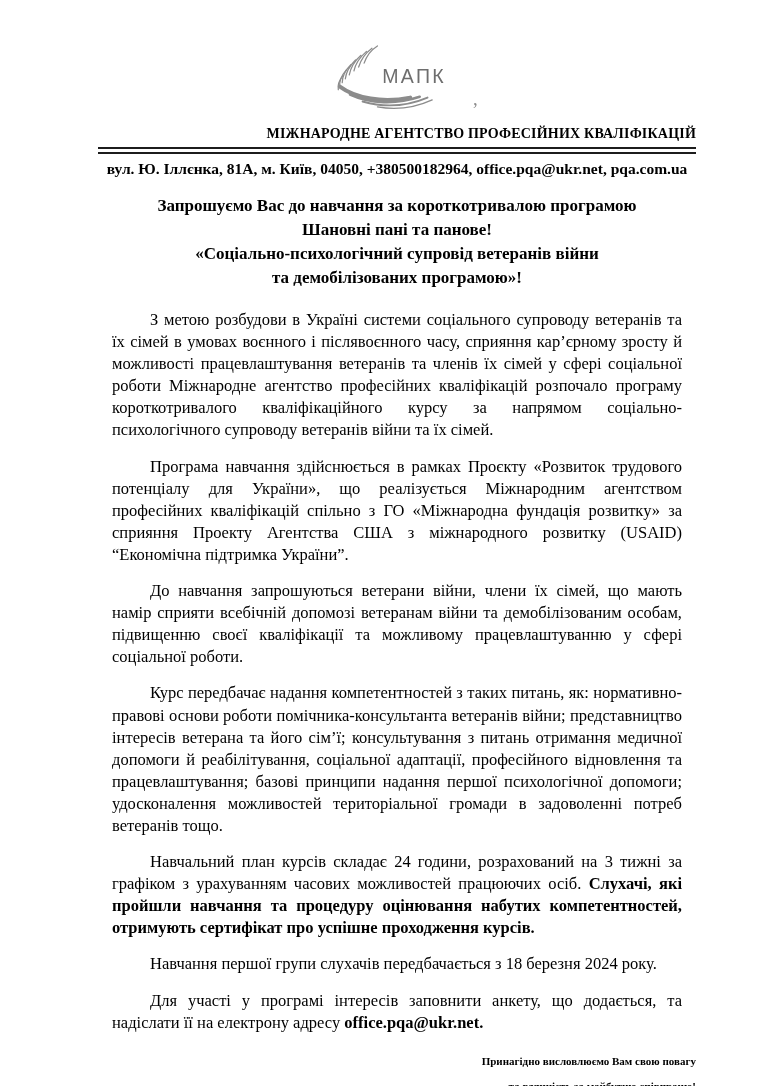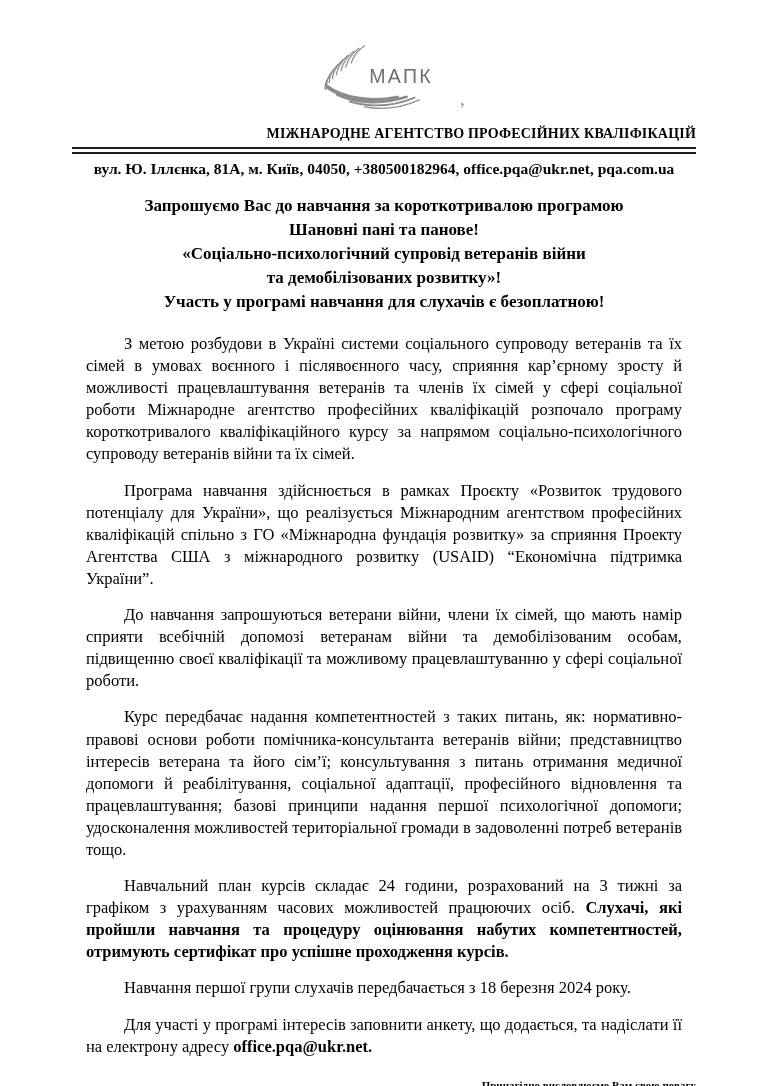--- a/index.html
+++ b/index.html
@@ -6,21 +6,21 @@
   body {
     width: 768px; height: 1086px;
     background: #ffffff;
     color: #000;
     font-family: "Liberation Serif", serif;
     overflow: hidden;
   }
   .page {
     box-sizing: border-box;
     width: 768px; height: 1086px;
-    padding: 38px 72px 0 72px;
+    padding: 38px 72px 0 98px;
   }
   .logo-wrap {
     text-align: center;
     height: 80px;
     margin-bottom: 8px;
   }
   .logo-text {
     font-family: "Liberation Sans", sans-serif;
     font-size: 25px;
     letter-spacing: 3px;
@@ -110,22 +110,21 @@
   <div class="org-name">МІЖНАРОДНЕ АГЕНТСТВО ПРОФЕСІЙНИХ КВАЛІФІКАЦІЙ</div>
 
   <div class="double-rule"></div>
 
   <div class="address">вул. Ю. Іллєнка, 81А, м. Київ, 04050, +380500182964,  office.pqa@ukr.net, pqa.com.ua</div>
 
   <div class="greeting">
     <div>Запрошуємо Вас до навчання за короткотривалою програмою</div>
     <div>Шановні пані та панове!</div>
     <div>«Соціально-психологічний супровід ветеранів війни</div>
-    <div>та демобілізованих розвитку»!</div>
-    <div>Участь у програмі навчання для слухачів є безоплатною!</div>
+    <div>та демобілізованих програмою»!</div>
   </div>
 
   <div class="body-text">
     <p><span>З метою розбудови в Україні системи соціального супроводу ветеранів та їх сімей в умовах воєнного і післявоєнного часу, сприяння кар’єрному зросту й можливості працевлаштування ветеранів та членів їх сімей у сфері соціальної роботи Міжнародне агентство професійних кваліфікацій розпочало програму короткотривалого кваліфікаційного курсу за напрямом соціально-психологічного супроводу ветеранів війни та їх сімей.</span></p>
     <p><span>Програма навчання здійснюється в рамках Проєкту «Розвиток трудового потенціалу для України», що реалізується Міжнародним агентством професійних кваліфікацій спільно з ГО «Міжнародна фундація розвитку» за сприяння Проекту Агентства США з міжнародного розвитку (USAID) “Економічна підтримка України”.</span></p>
     <p><span>До навчання запрошуються ветерани війни, члени їх сімей, що мають намір сприяти всебічній допомозі ветеранам війни та демобілізованим особам, підвищенню своєї кваліфікації та можливому працевлаштуванню у сфері соціальної роботи.</span></p>
     <p><span>Курс передбачає надання компетентностей з таких питань, як: нормативно-правові основи роботи помічника-консультанта ветеранів війни; представництво інтересів ветерана та його сім’ї; консультування з питань отримання медичної допомоги й реабілітування, соціальної адаптації, професійного відновлення та працевлаштування; базові принципи надання першої психологічної допомоги; удосконалення можливостей територіальної громади в задоволенні потреб ветеранів тощо.</span></p>
     <p><span>Навчальний план курсів складає 24 години, розрахований на 3 тижні за графіком з урахуванням часових можливостей працюючих осіб. </span><span class="bold">Слухачі, які пройшли навчання та процедуру оцінювання набутих компетентностей, отримують сертифікат про успішне проходження курсів.</span></p>
     <p><span>Навчання першої групи слухачів передбачається з 18 березня 2024 року.</span></p>
     <p><span>Для участі у програмі інтересів заповнити анкету, що додається, та надіслати її на електрону адресу </span><span class="bold">office.pqa@ukr.net.</span></p>

